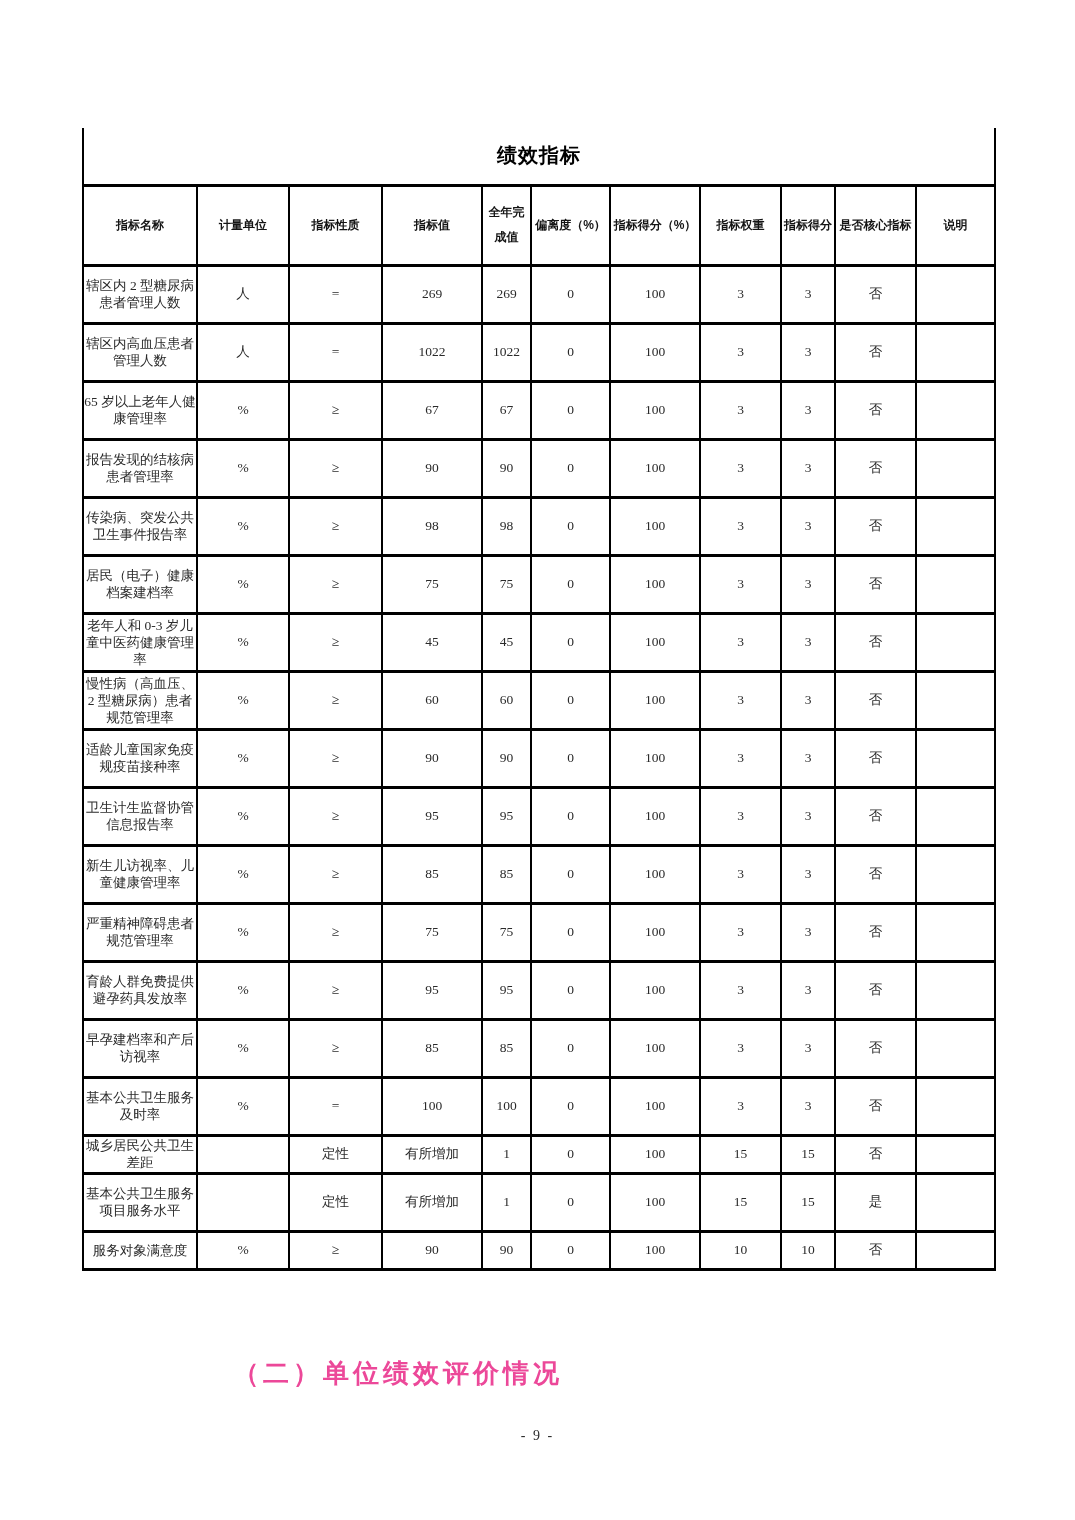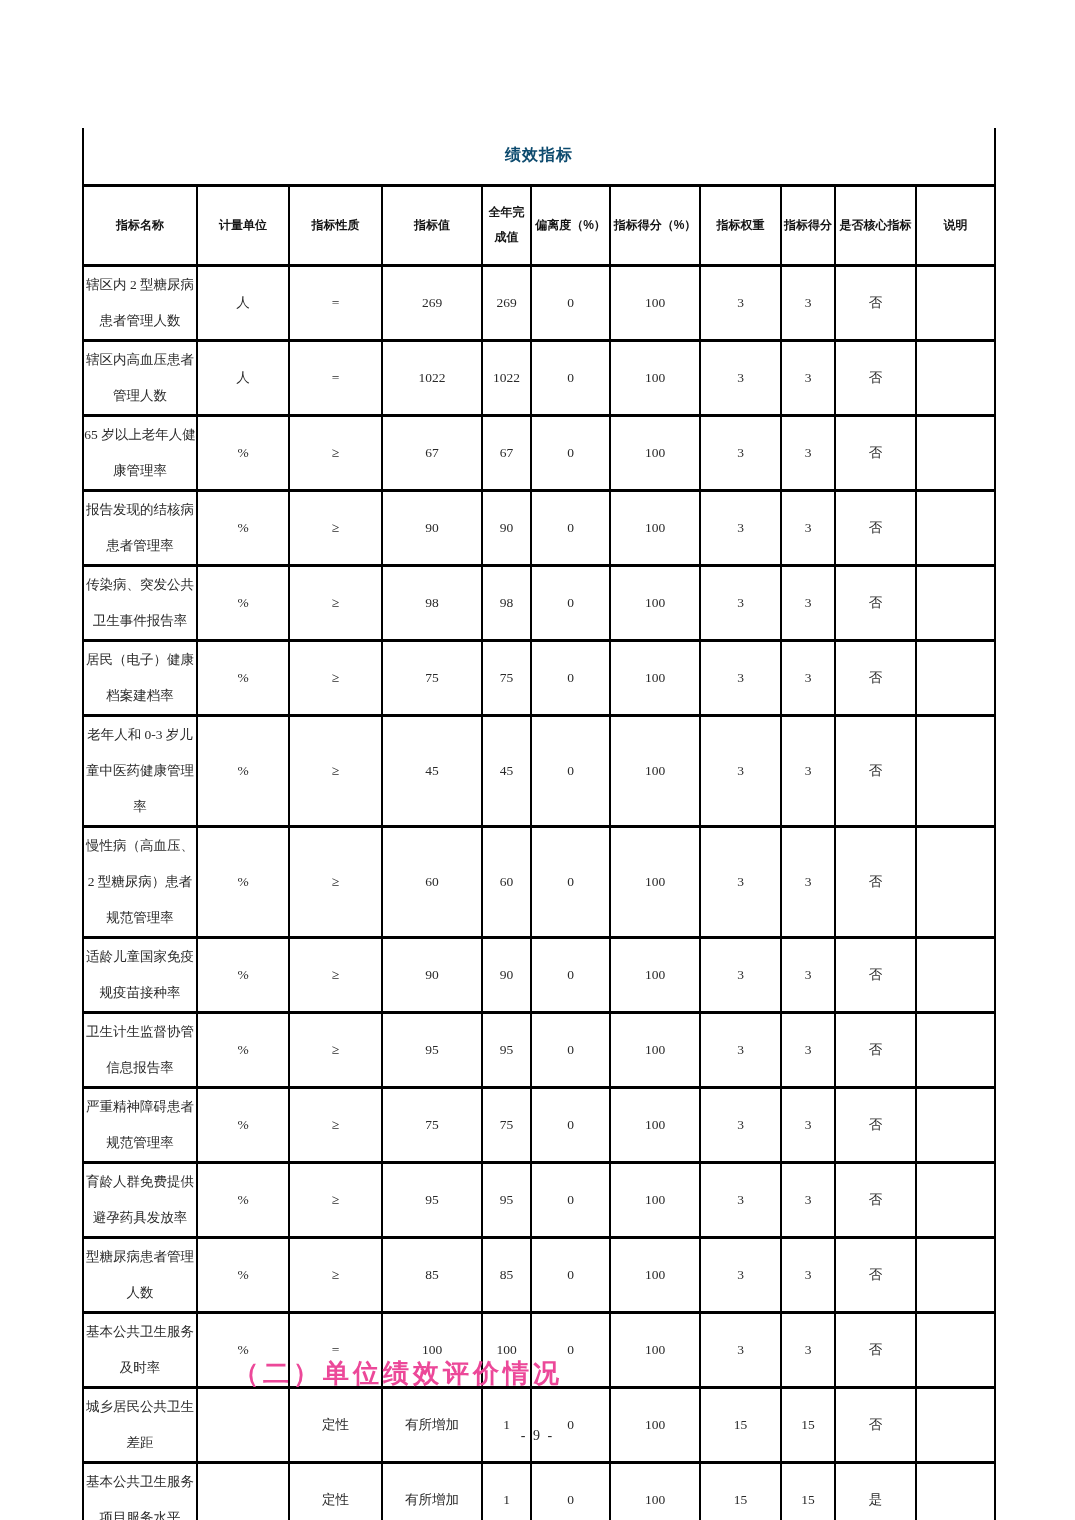--- a/index.html
+++ b/index.html
@@ -31,44 +31,44 @@
     text-align: center;
     vertical-align: middle;
     padding: 0;
     overflow: hidden;
   }
   tr.title-row th {
     border-top: none;
     height: 57px;
     font-family: Liberation Serif, serif;
     font-weight: bold;
-    font-size: 16px;
+    font-size: 20px;
     letter-spacing: 1px;
-    color: #0c4a6e;
+    color: #000000;
   }
   tr.header-row th {
     height: 80px;
     font-family: "Liberation Sans", sans-serif;
     font-weight: bold;
     font-size: 12px;
     line-height: 25px;
     color: #141414;
     padding: 12px 2px;
   }
   tr.data-row { height: 58px; }
   tr.data-row.short { height: 38px; margin-left: 28px; }
   tr.data-row td {
     font-size: 13.5px;
     color: #2a2a2a;
   }
   td.cell-name {
     text-align: left;
     padding: 0 7px;
     font-size: 10px;
-    line-height: 36px;
+    line-height: 17px;
     color: #333333;
     font-family: Liberation Serif, serif;
   }
   td.cell-unit { font-size: 15px; }
   td.cell-nature { font-size: 15px; }
   td.cell-target { font-size: 14px; }
   .section-heading {
     position: absolute;
     left: 233px; top: 1356px;
     margin: 0;
@@ -250,20 +250,33 @@
           <td class="cell-target">95</td>
           <td class="cell-completed">95</td>
           <td class="cell-deviation">0</td>
           <td class="cell-coefficient">100</td>
           <td class="cell-weight">3</td>
           <td class="cell-score">3</td>
           <td class="cell-core">否</td>
           <td class="cell-note"></td>
         </tr>
         <tr class="data-row">
+          <td class="cell-name">新生儿访视率、儿童健康管理率</td>
+          <td class="cell-unit">%</td>
+          <td class="cell-nature">≥</td>
+          <td class="cell-target">85</td>
+          <td class="cell-completed">85</td>
+          <td class="cell-deviation">0</td>
+          <td class="cell-coefficient">100</td>
+          <td class="cell-weight">3</td>
+          <td class="cell-score">3</td>
+          <td class="cell-core">否</td>
+          <td class="cell-note"></td>
+        </tr>
+        <tr class="data-row">
           <td class="cell-name">严重精神障碍患者规范管理率</td>
           <td class="cell-unit">%</td>
           <td class="cell-nature">≥</td>
           <td class="cell-target">75</td>
           <td class="cell-completed">75</td>
           <td class="cell-deviation">0</td>
           <td class="cell-coefficient">100</td>
           <td class="cell-weight">3</td>
           <td class="cell-score">3</td>
           <td class="cell-core">否</td>
@@ -276,21 +289,21 @@
           <td class="cell-target">95</td>
           <td class="cell-completed">95</td>
           <td class="cell-deviation">0</td>
           <td class="cell-coefficient">100</td>
           <td class="cell-weight">3</td>
           <td class="cell-score">3</td>
           <td class="cell-core">否</td>
           <td class="cell-note"></td>
         </tr>
         <tr class="data-row">
-          <td class="cell-name">型糖尿病患者管理人数</td>
+          <td class="cell-name">早孕建档率和产后访视率</td>
           <td class="cell-unit">%</td>
           <td class="cell-nature">≥</td>
           <td class="cell-target">85</td>
           <td class="cell-completed">85</td>
           <td class="cell-deviation">0</td>
           <td class="cell-coefficient">100</td>
           <td class="cell-weight">3</td>
           <td class="cell-score">3</td>
           <td class="cell-core">否</td>
           <td class="cell-note"></td>

